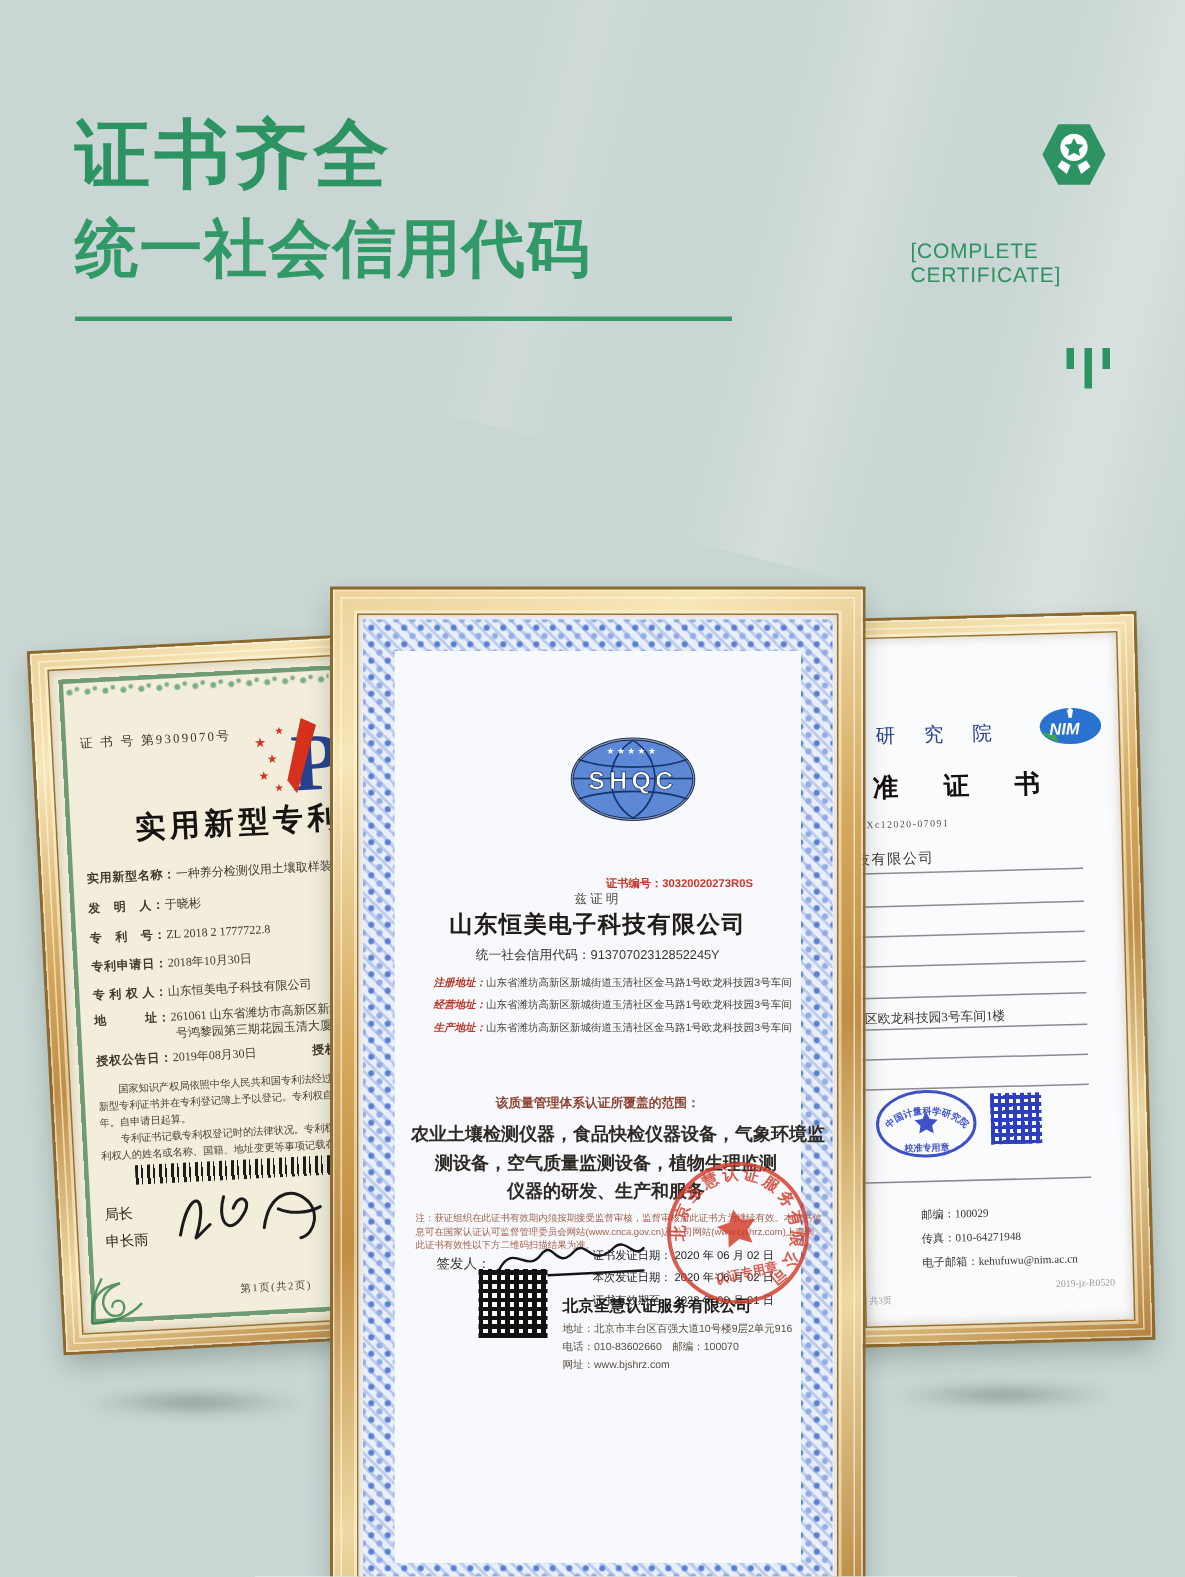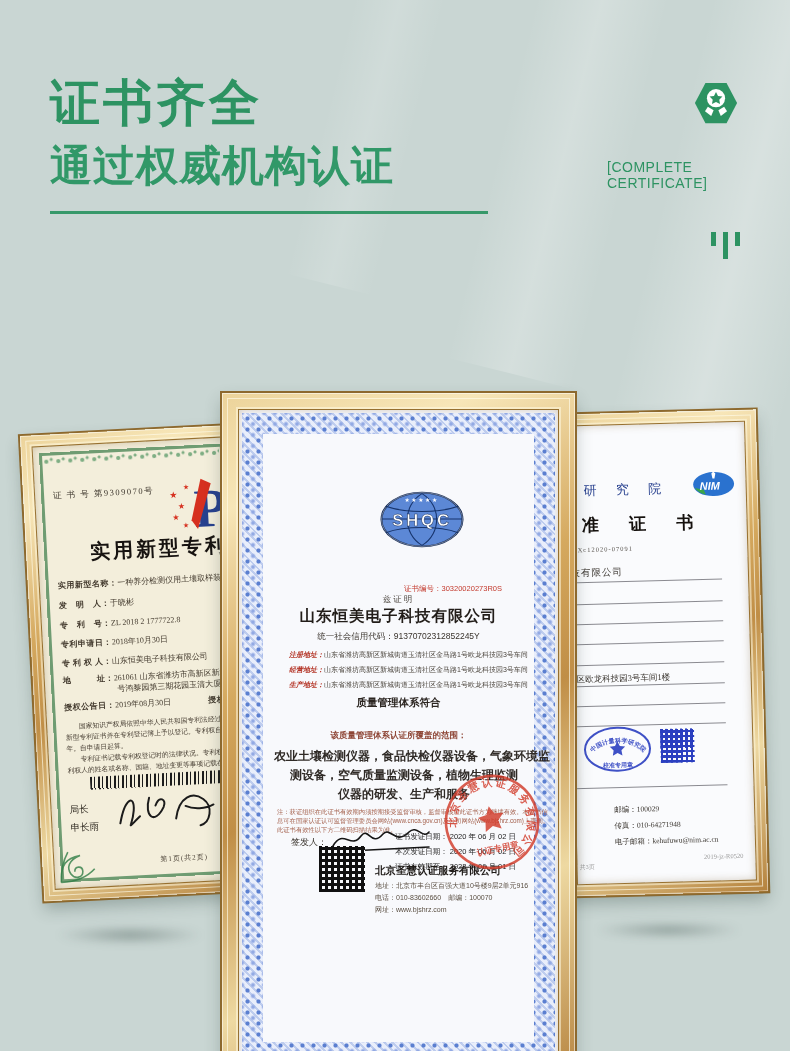--- a/index.html
+++ b/index.html
@@ -72,21 +72,21 @@
   .q-border{position:absolute;inset:3px;background-color:#e9eefb;
     background-image:
       radial-gradient(circle,#5b7fd0 1.5px,transparent 2.6px),
       radial-gradient(circle,#93aae4 1.5px,transparent 2.6px),
       repeating-linear-gradient(45deg,rgba(91,127,208,.30) 0 2px,transparent 2px 6px);
     background-size:11px 11px,11px 11px,auto;background-position:0 0,5.5px 5.5px,0 0;}
   .q-core{position:absolute;inset:24px;background:#f8f9fc;}
   .qp{position:absolute;white-space:nowrap;}
   .q-logo{position:absolute;left:117px;top:57px;width:84px;height:57px;}
   .q-title{left:0;right:0;top:126px;text-align:center;font-size:19px;font-weight:800;color:#42201a;letter-spacing:3px;}
-  .q-certno{right:32px;top:150px;font-size:7.5px;color:#c3392c;}
+  .q-certno{right:32px;top:150px;font-size:7.5px;color:#c3392c;font-weight:bold;}
   .q-hereby{left:0;right:0;top:160px;text-align:center;font-size:8.5px;color:#4c463f;letter-spacing:2px;}
   .q-company{left:0;right:0;top:172px;text-align:center;font-size:15.5px;font-weight:800;color:#221d19;letter-spacing:1px;}
   .q-credit{left:0;right:0;top:197px;text-align:center;font-size:8.5px;color:#3a342d;}
   .q-addr{left:26px;font-size:7px;color:#4a443c;}
   .q-addr b{color:#b5382a;font-style:italic;font-weight:600;}
   .q-conform{left:0;right:0;top:262px;text-align:center;font-size:10.5px;font-weight:800;color:#2b2520;}
   .q-standard{left:0;right:0;top:277px;text-align:center;font-size:12.5px;font-weight:800;color:#2b2520;}
   .q-scopeintro{left:0;right:0;top:296px;text-align:center;font-size:8.5px;font-weight:700;color:#8e4636;}
   .q-scope{left:11px;right:0;text-align:center;font-size:12px;font-weight:600;color:#2f2a26;}
   .q-note{left:14px;font-size:6.3px;color:#a4614d;}
@@ -119,21 +119,21 @@
 </style>
 </head>
 <body>
 
 <div class="page">
   <div class="streak s1"></div>
   <div class="streak s2"></div>
   <div class="streak s3"></div>
 
   <div class="hd-title">证书齐全</div>
-  <div class="hd-sub">通过权威机构认证</div>
+  <div class="hd-sub">统一社会信用代码</div>
   <div class="hd-line"></div>
   <div class="hd-caption">[COMPLETE CERTIFICATE]</div>
   <svg class="hd-badge" viewBox="0 0 48 48">
     <polygon points="13,3 35,3 46,24 35,45 13,45 2,24" fill="#2d9362"></polygon>
     <circle cx="24" cy="19" r="9.5" fill="#ffffff"></circle>
     <path d="M24 12.5 l2.1 4.2 4.6.6 -3.3 3.2.8 4.6 -4.2-2.2 -4.2 2.2.8-4.6 -3.3-3.2 4.6-.6z" fill="#2d9362"></path>
     <path d="M15.5 28 l6 3.5 -2.5 6 -6.5-5z" fill="#ffffff"></path>
     <path d="M32.5 28 l-6 3.5 2.5 6 6.5-5z" fill="#ffffff"></path>
   </svg>
   <div class="bars">
@@ -247,21 +247,20 @@
 
         <div class="qp q-certno">证书编号：30320020273R0S</div>
         <div class="qp q-hereby">兹证明</div>
         <div class="qp q-company">山东恒美电子科技有限公司</div>
         <div class="qp q-credit">统一社会信用代码：91370702312852245Y</div>
 
         <div class="qp q-addr" style="top:216px"><b>注册地址：</b><span>山东省潍坊高新区新城街道玉清社区金马路1号欧龙科技园3号车间</span></div>
         <div class="qp q-addr" style="top:231px"><b>经营地址：</b><span>山东省潍坊高新区新城街道玉清社区金马路1号欧龙科技园3号车间</span></div>
         <div class="qp q-addr" style="top:246px"><b>生产地址：</b><span>山东省潍坊高新区新城街道玉清社区金马路1号欧龙科技园3号车间</span></div>
 
-        <div class="qp q-conform">质量管理体系符合</div>
         <div class="qp q-scopeintro">该质量管理体系认证所覆盖的范围：</div>
         <div class="qp q-scope" style="top:314px">农业土壤检测仪器，食品快检仪器设备，气象环境监</div>
         <div class="qp q-scope" style="top:333px">测设备，空气质量监测设备，植物生理监测</div>
         <div class="qp q-scope" style="top:352px">仪器的研发、生产和服务</div>
 
         <div class="qp q-note" style="top:374px">注：获证组织在此证书有效期内须按期接受监督审核，监督审核后此证书方为继续有效。本证书信</div>
         <div class="qp q-note" style="top:383px">息可在国家认证认可监督管理委员会网站(www.cnca.gov.cn)及公司网站(www.bjshrz.com)上查询。</div>
         <div class="qp q-note" style="top:392px">此证书有效性以下方二维码扫描结果为准。</div>
 
         <div class="qp q-issuer">签发人：</div>

